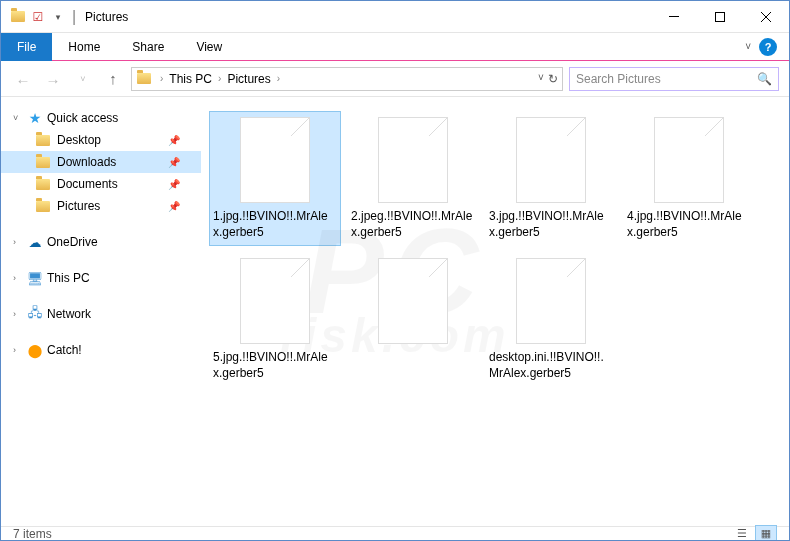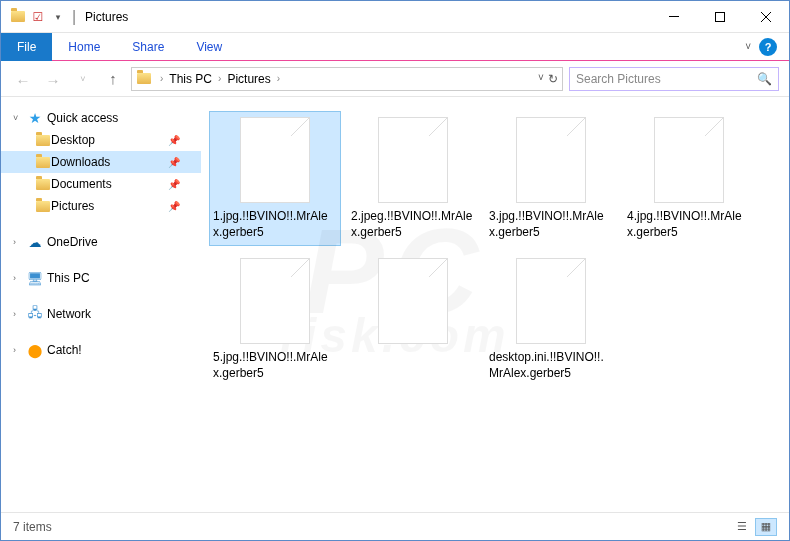--- a/index.html
+++ b/index.html
@@ -6,55 +6,55 @@
 body { background:#fff; width:790px; height:541px; position:relative; overflow:hidden; border:1px solid #5a8ac8; }
 .titlebar { height:32px; background:#fff; display:flex; align-items:center; border-bottom:1px solid #e5e5e5; }
 .qat { display:flex; align-items:center; gap:2px; padding-left:8px; }
 .qat-icon { width:18px; height:18px; display:flex; align-items:center; justify-content:center; }
 .title-sep { width:14px; text-align:center; color:#888; }
 .title-text { font-size:12px; color:#000; padding-left:4px; }
 .win-controls { margin-left:auto; display:flex; }
 .win-btn { width:46px; height:32px; display:flex; align-items:center; justify-content:center; font-size:11px; color:#000; cursor:pointer; }
 .ribbon-tabs { height:28px; display:flex; border-bottom:1px solid #ec4899; font-size:12px; }
 .file-tab { background:#1979ca; color:#fff; padding:6px 16px; height:28px; display:flex; align-items:center; }
-.tab { padding:12px 16px; color:#1d4ed8; height:28px; display:flex; align-items:center; cursor:pointer; }
+.tab { padding:12px 16px; color:#000000; height:28px; display:flex; align-items:center; cursor:pointer; }
 .ribbon-right { margin-left:auto; display:flex; align-items:center; gap:8px; padding-right:12px; }
 .help-icon { width:18px; height:18px; border-radius:50%; background:#0a84d8; color:#fff; display:flex; align-items:center; justify-content:center; font-size:11px; font-weight:bold; }
 .addr-bar { height:36px; display:flex; align-items:center; gap:6px; padding:0 10px; border-bottom:1px solid #e5e5e5; }
 .nav-btn { width:24px; height:24px; display:flex; align-items:center; justify-content:center; color:#666; font-size:15px; cursor:pointer; }
 .nav-btn.disabled { color:#bbb; cursor:default; }
 .breadcrumb { flex:1; height:24px; border:1px solid #ccc; display:flex; align-items:center; padding:0 4px; font-size:12px; gap:2px; background:#fff; }
 .bc-icon { width:16px; height:16px; margin-right:2px; display:flex; align-items:center; justify-content:center; }
 .bc-sep { color:#888; padding:0 4px; font-size:10px; }
 .bc-item { color:#000; cursor:pointer; }
 .bc-drop { margin-left:auto; display:flex; gap:4px; }
 .search { width:210px; height:24px; border:1px solid #c4b5fd; font-size:12px; color:#888; padding:0 6px; display:flex; align-items:center; }
 .body { display:flex; height:410px; }
 .sidebar { width:200px; padding:10px 0; font-size:12px; overflow:hidden; }
 .side-group { margin-bottom:14px; }
 .side-head { display:flex; align-items:center; gap:4px; padding:3px 12px; color:#000; cursor:pointer; }
 .side-head .chev { font-size:9px; color:#666; width:10px; }
-.side-item { display:flex; align-items:center; padding:3px 12px 3px 34px; cursor:pointer; position:relative; }
+.side-item { display:flex; align-items:center; gap:6px; padding:3px 12px 3px 34px; cursor:pointer; position:relative; }
 .side-item.selected { background:#cde8ff; }
 .pin { margin-left:auto; color:#888; font-size:10px; padding-right:8px; }
 .ico { width:16px; height:16px; display:flex; align-items:center; justify-content:center; }
 .folder-ico { background:linear-gradient(#fce28a,#e8b74e); border-radius:1px; width:14px; height:11px; position:relative; }
 .folder-ico::before { content:""; position:absolute; top:-3px; left:0; width:6px; height:3px; background:#e8b74e; border-radius:1px 1px 0 0; }
 .star-ico { color:#2f9fe8; font-size:14px; }
 .cloud-ico { color:#0a64a4; font-size:13px; }
 .pc-ico { color:#3b8fd1; font-size:13px; }
 .net-ico { color:#3b8fd1; font-size:13px; }
 .catch-ico { color:#ff9c00; font-size:13px; }
 .content { flex:1; padding:14px 8px; display:flex; flex-wrap:wrap; align-content:flex-start; gap:6px 6px; }
 .file { width:132px; display:flex; flex-direction:column; align-items:center; padding:6px 4px; cursor:pointer; }
 .file.selected { background:#cde8ff; border:1px solid #8cc6ef; padding:5px 3px; }
 .file-thumb { width:70px; height:86px; background:#fff; border:1px solid #ddd; position:relative; margin-bottom:6px; }
 .file-thumb::after { content:""; position:absolute; top:0; right:0; width:18px; height:18px; background:linear-gradient(135deg,transparent 48%,#ddd 50%,#fff 52%); }
 .file-name { font-size:12px; color:#000; text-align:left; word-break:break-all; line-height:1.3; }
-.status { position:absolute; bottom:0; left:0; right:0; height:28px; border-top:1px solid #e5e5e5; display:flex; align-items:center; padding:0 12px; font-size:12px; color:#555; }
+.status { position:absolute; bottom:0; left:0; right:0; height:14px; border-top:1px solid #e5e5e5; display:flex; align-items:center; padding:0 12px; font-size:12px; color:#555; }
 .status-right { margin-left:auto; display:flex; gap:2px; }
 .view-btn { width:22px; height:18px; border:1px solid transparent; display:flex; align-items:center; justify-content:center; cursor:pointer; font-size:11px; }
 .view-btn.active { border-color:#8cc6ef; background:#cde8ff; }
 .watermark { position:absolute; top:50%; left:50%; transform:translate(-50%,-50%); font-size:120px; font-weight:bold; color:rgba(0,0,0,0.04); letter-spacing:8px; pointer-events:none; z-index:0; font-style:italic; }
 .watermark-sub { position:absolute; top:62%; left:50%; transform:translate(-50%,-50%); font-size:48px; font-weight:bold; color:rgba(0,0,0,0.035); letter-spacing:4px; pointer-events:none; font-style:italic; }
 </style>
 </head>
 <body>
 
 <div class="watermark">PC</div>

